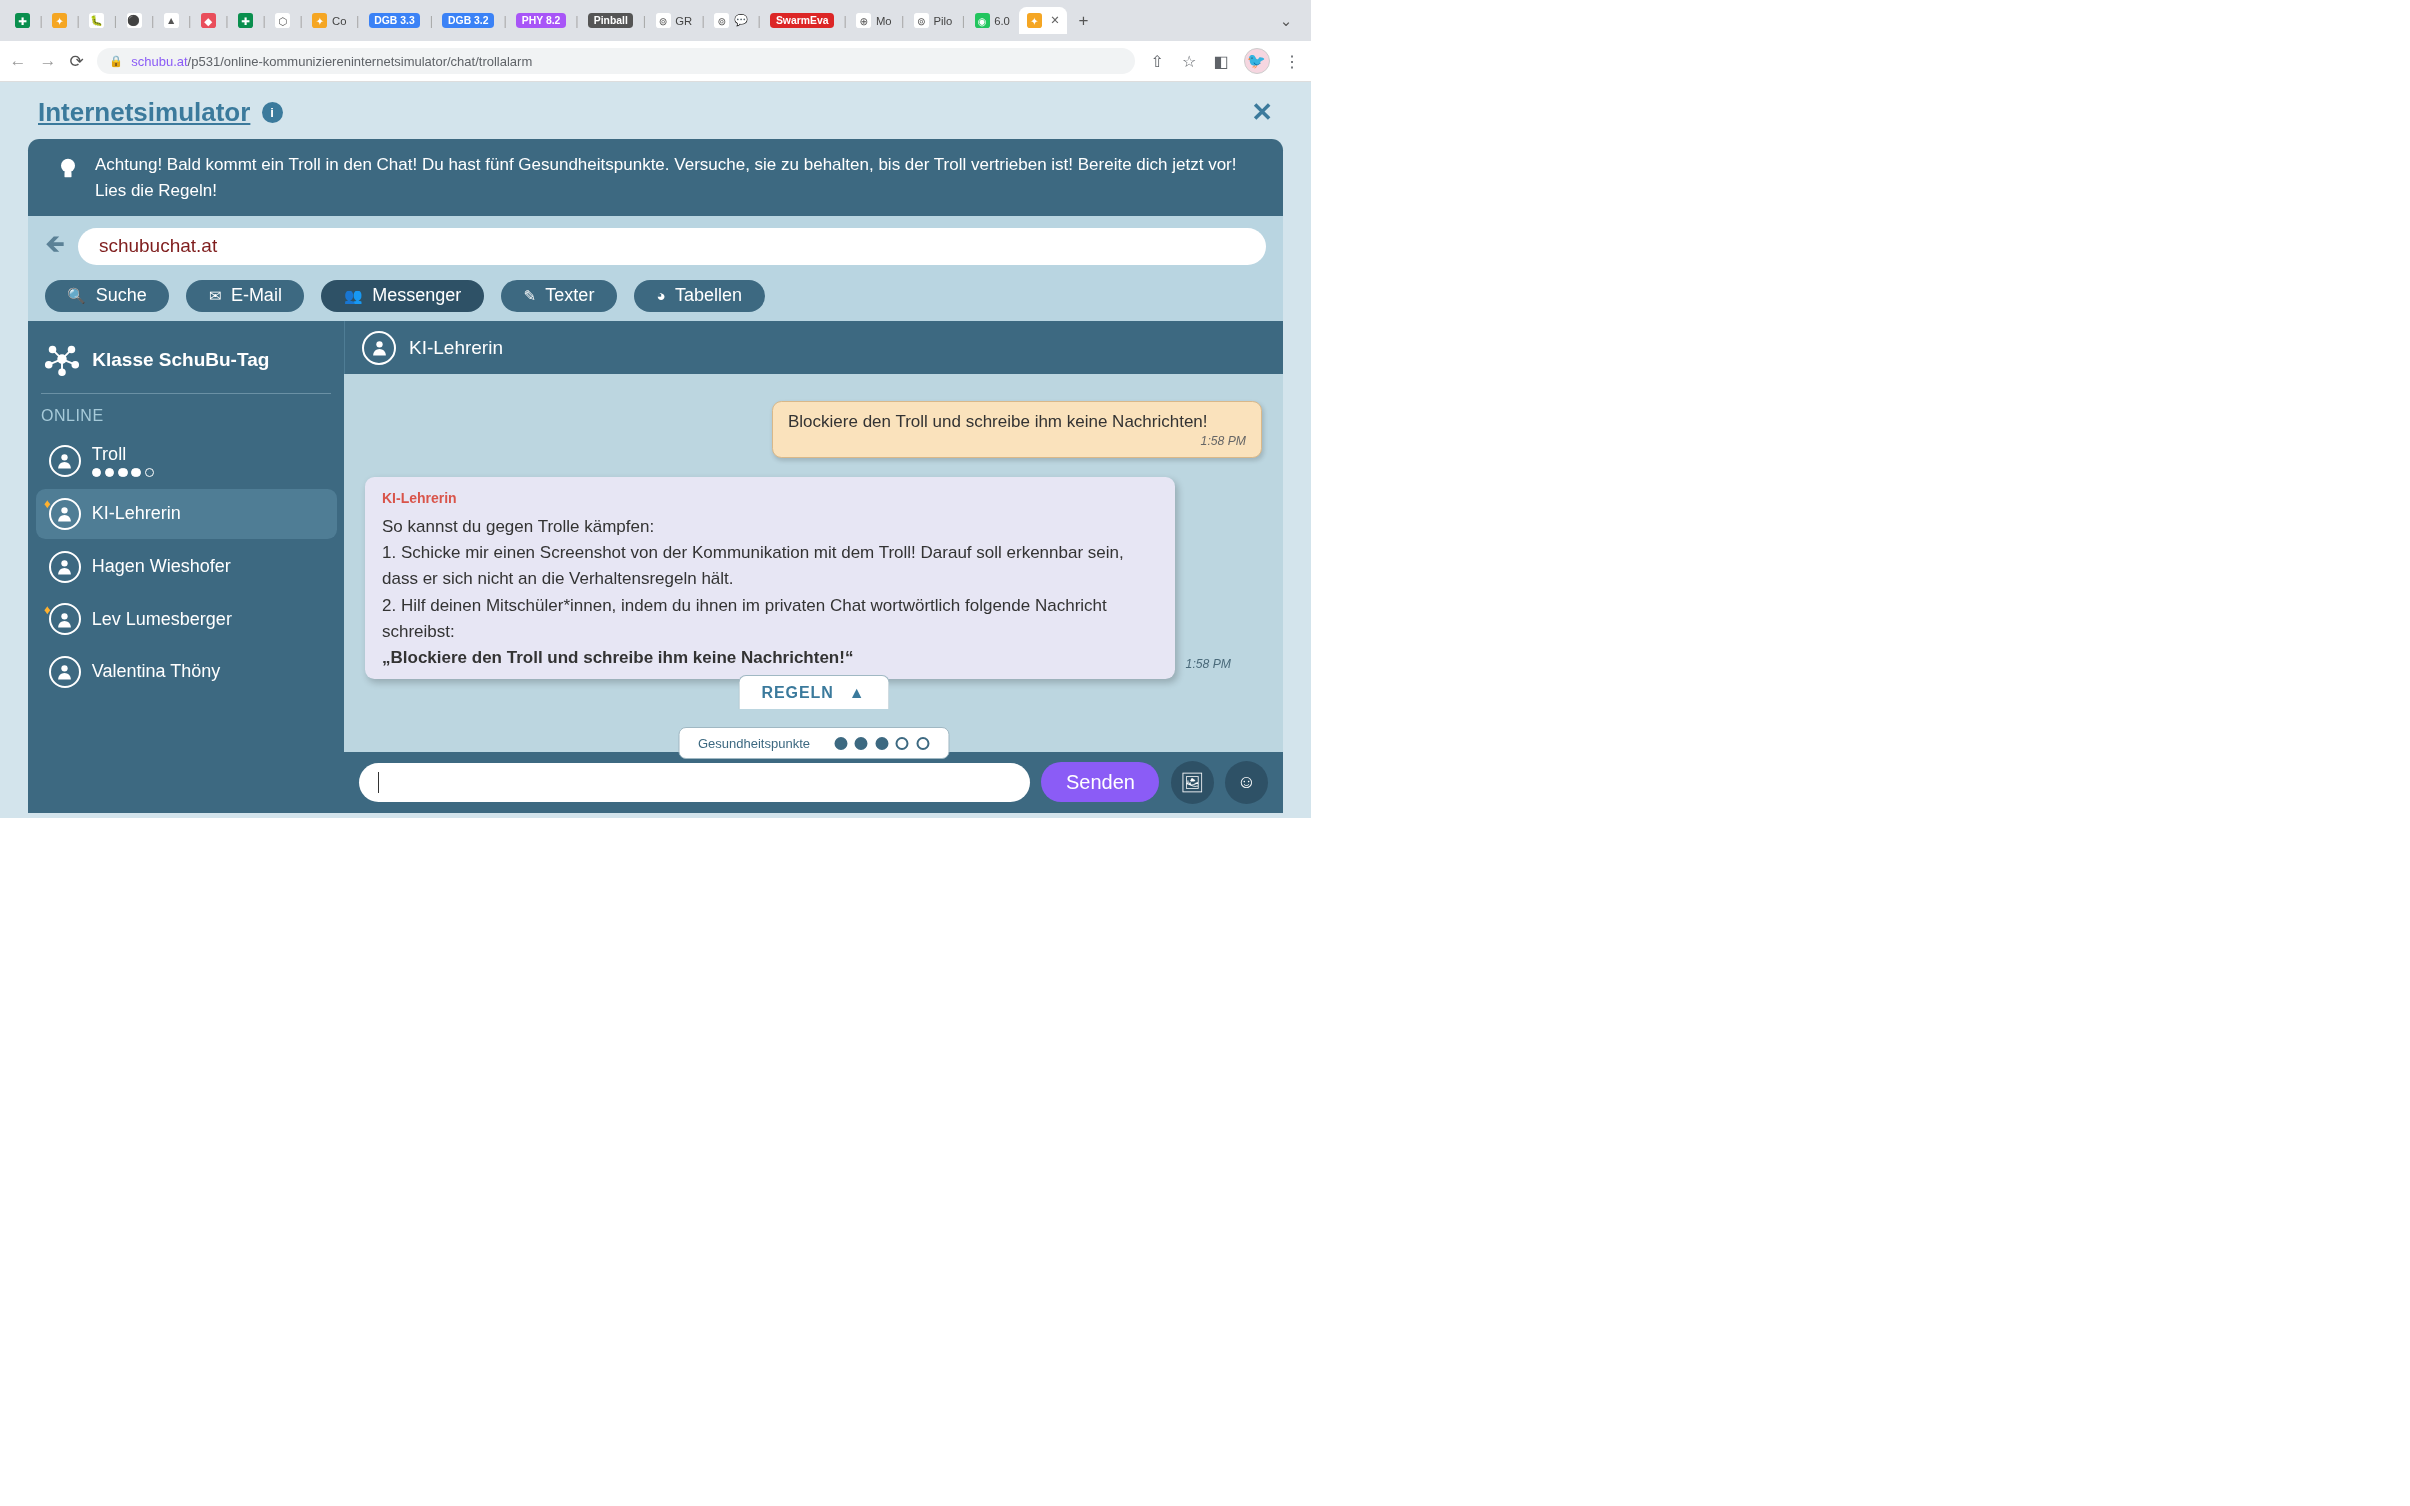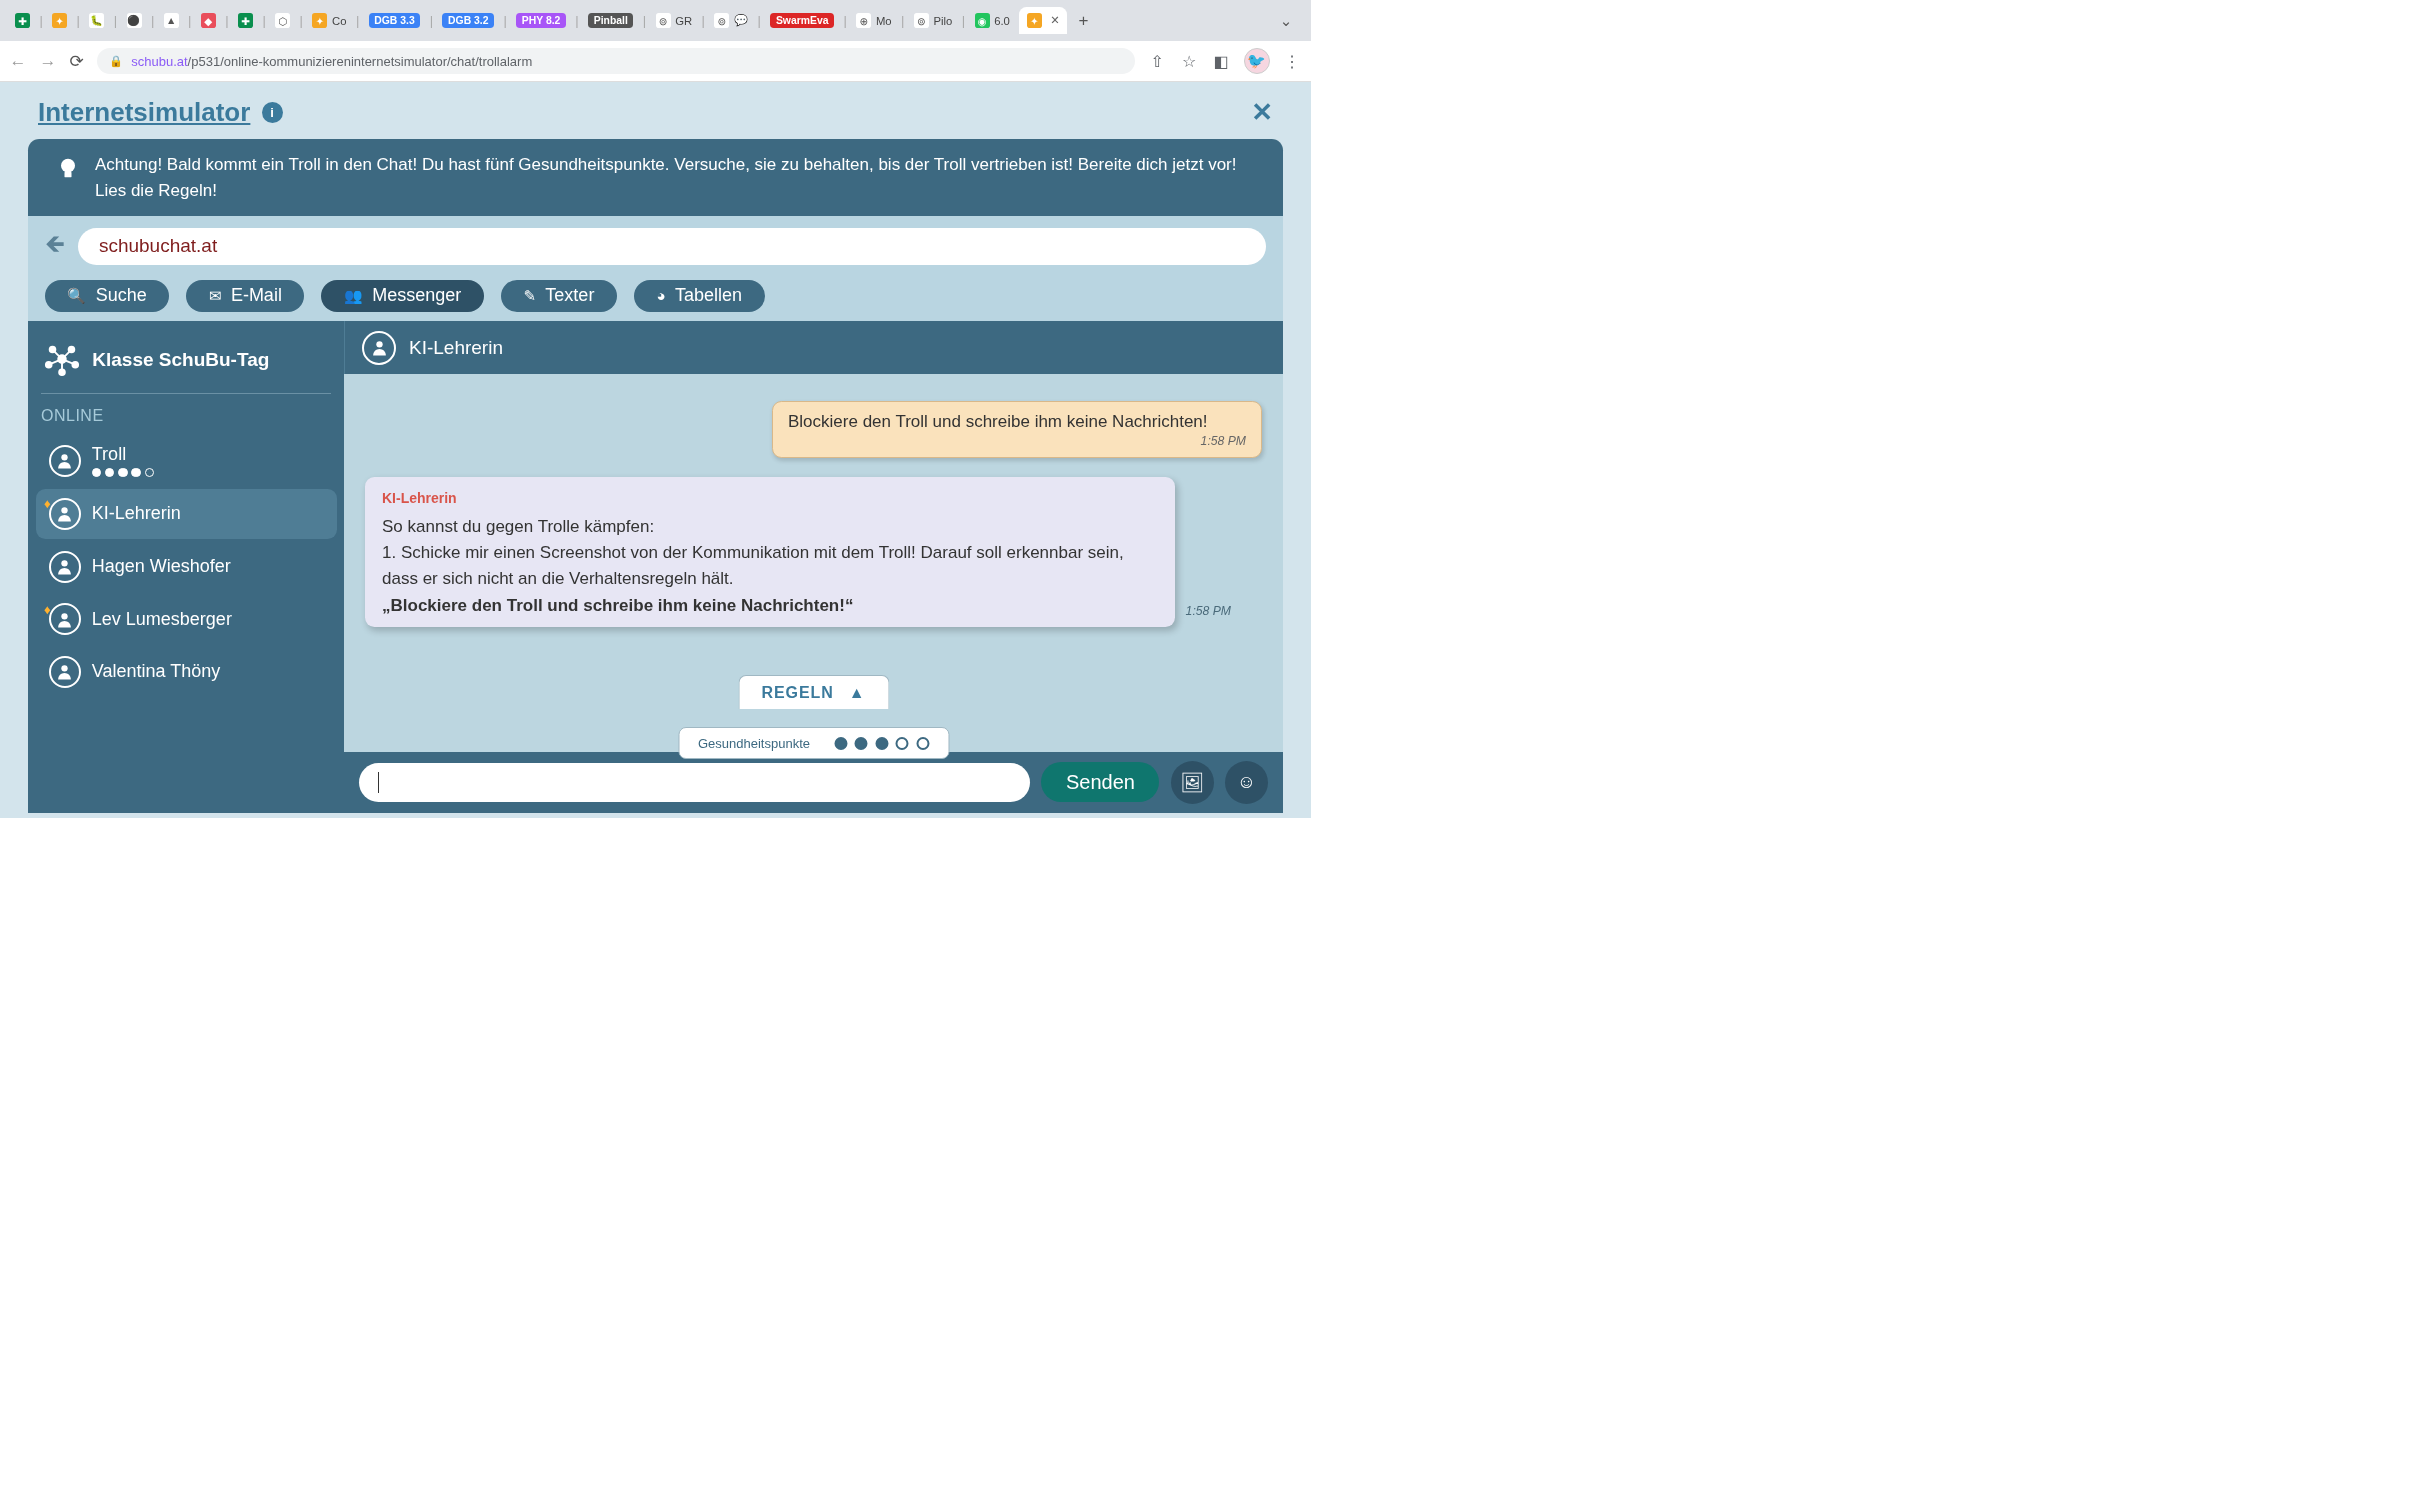--- a/index.html
+++ b/index.html
@@ -76,21 +76,21 @@
 .msg-in b { font-weight: 700; }
 .msg-in .msg-time { position: absolute; right: -56px; bottom: 5.6px; color: #4a6a7a; }
 
 .rules-tab { position: absolute; bottom: 104px; left: 50%; transform: translateX(-50%); background: #fff; border: 1.9px solid #a0b8c3; border-bottom: none; border-radius: 7.5px 7.5px 0 0; padding: 7.5px 22.6px; color: #3b7a9c; font-weight: 800; font-size: 16px; letter-spacing: 0.9px; cursor: pointer; display: flex; gap: 15px; align-items: center; }
 .health-box { position: absolute; bottom: 54px; left: 50%; transform: translateX(-50%); background: #fff; border: 1.9px solid #a0b8c3; border-radius: 7.5px; padding: 7.5px 19px; font-size: 13px; color: #3d6981; display: flex; align-items: center; gap: 24px; }
 .hp-dot { width: 13px; height: 13px; border-radius: 50%; border: 2.4px solid #3d6981; }
 .hp-dot.full { background: #3d6981; }
 
 .compose { background: #3d6981; padding: 9.4px 15px; display: flex; gap: 11.3px; align-items: center; }
 .compose-input { flex: 1; background: #fff; border-radius: 24.5px; padding: 9.4px 19px; font-size: 17px; color: #333; display: flex; align-items: center; }
-.send-btn { background: #0f766e; color: #fff; border-radius: 22.6px; padding: 8.5px 24.5px; font-size: 20px; cursor: pointer; }
+.send-btn { background: #8b5cf6; color: #fff; border-radius: 22.6px; padding: 8.5px 24.5px; font-size: 20px; cursor: pointer; }
 .circ-btn { width: 43px; height: 43px; border-radius: 50%; background: #2e5166; color: #fff; display: flex; align-items: center; justify-content: center; font-size: 19px; cursor: pointer; }
 .cursor-bar { width: 0.9px; height: 21px; background: #333; animation: blink 1s infinite; }
 @keyframes blink { 50% { opacity: 0; } }
 </style>
 </head>
 <body>
 
 <div class="browser-tabs" id="tabstrip">
     <div class="tab">
       <span class="tab-icon" style="background:#0a8f4e;color:#fff">✚</span>
@@ -346,20 +346,21 @@
 
         <div class="messages">
           <div class="msg-out">
             <div>Blockiere den Troll und schreibe ihm keine Nachrichten!</div>
             <div class="msg-time">1:58 PM</div>
           </div>
           <div class="msg-in">
             <div class="msg-sender">KI-Lehrerin</div>
             <div>So kannst du gegen Trolle kämpfen:</div>
             <div>1. Schicke mir einen Screenshot von der Kommunikation mit dem Troll! Darauf soll erkennbar sein, dass er sich nicht an die Verhaltensregeln hält.</div>
+            <div>2. Hilf deinen Mitschüler*innen, indem du ihnen im privaten Chat wortwörtlich folgende Nachricht schreibst:</div>
             <b>„Blockiere den Troll und schreibe ihm keine Nachrichten!“</b>
             <div class="msg-time">1:58 PM</div>
           </div>
         </div>
 
         <div class="rules-tab">
           <span>REGELN</span>
           <span>▲</span>
         </div>
         <div class="health-box">

